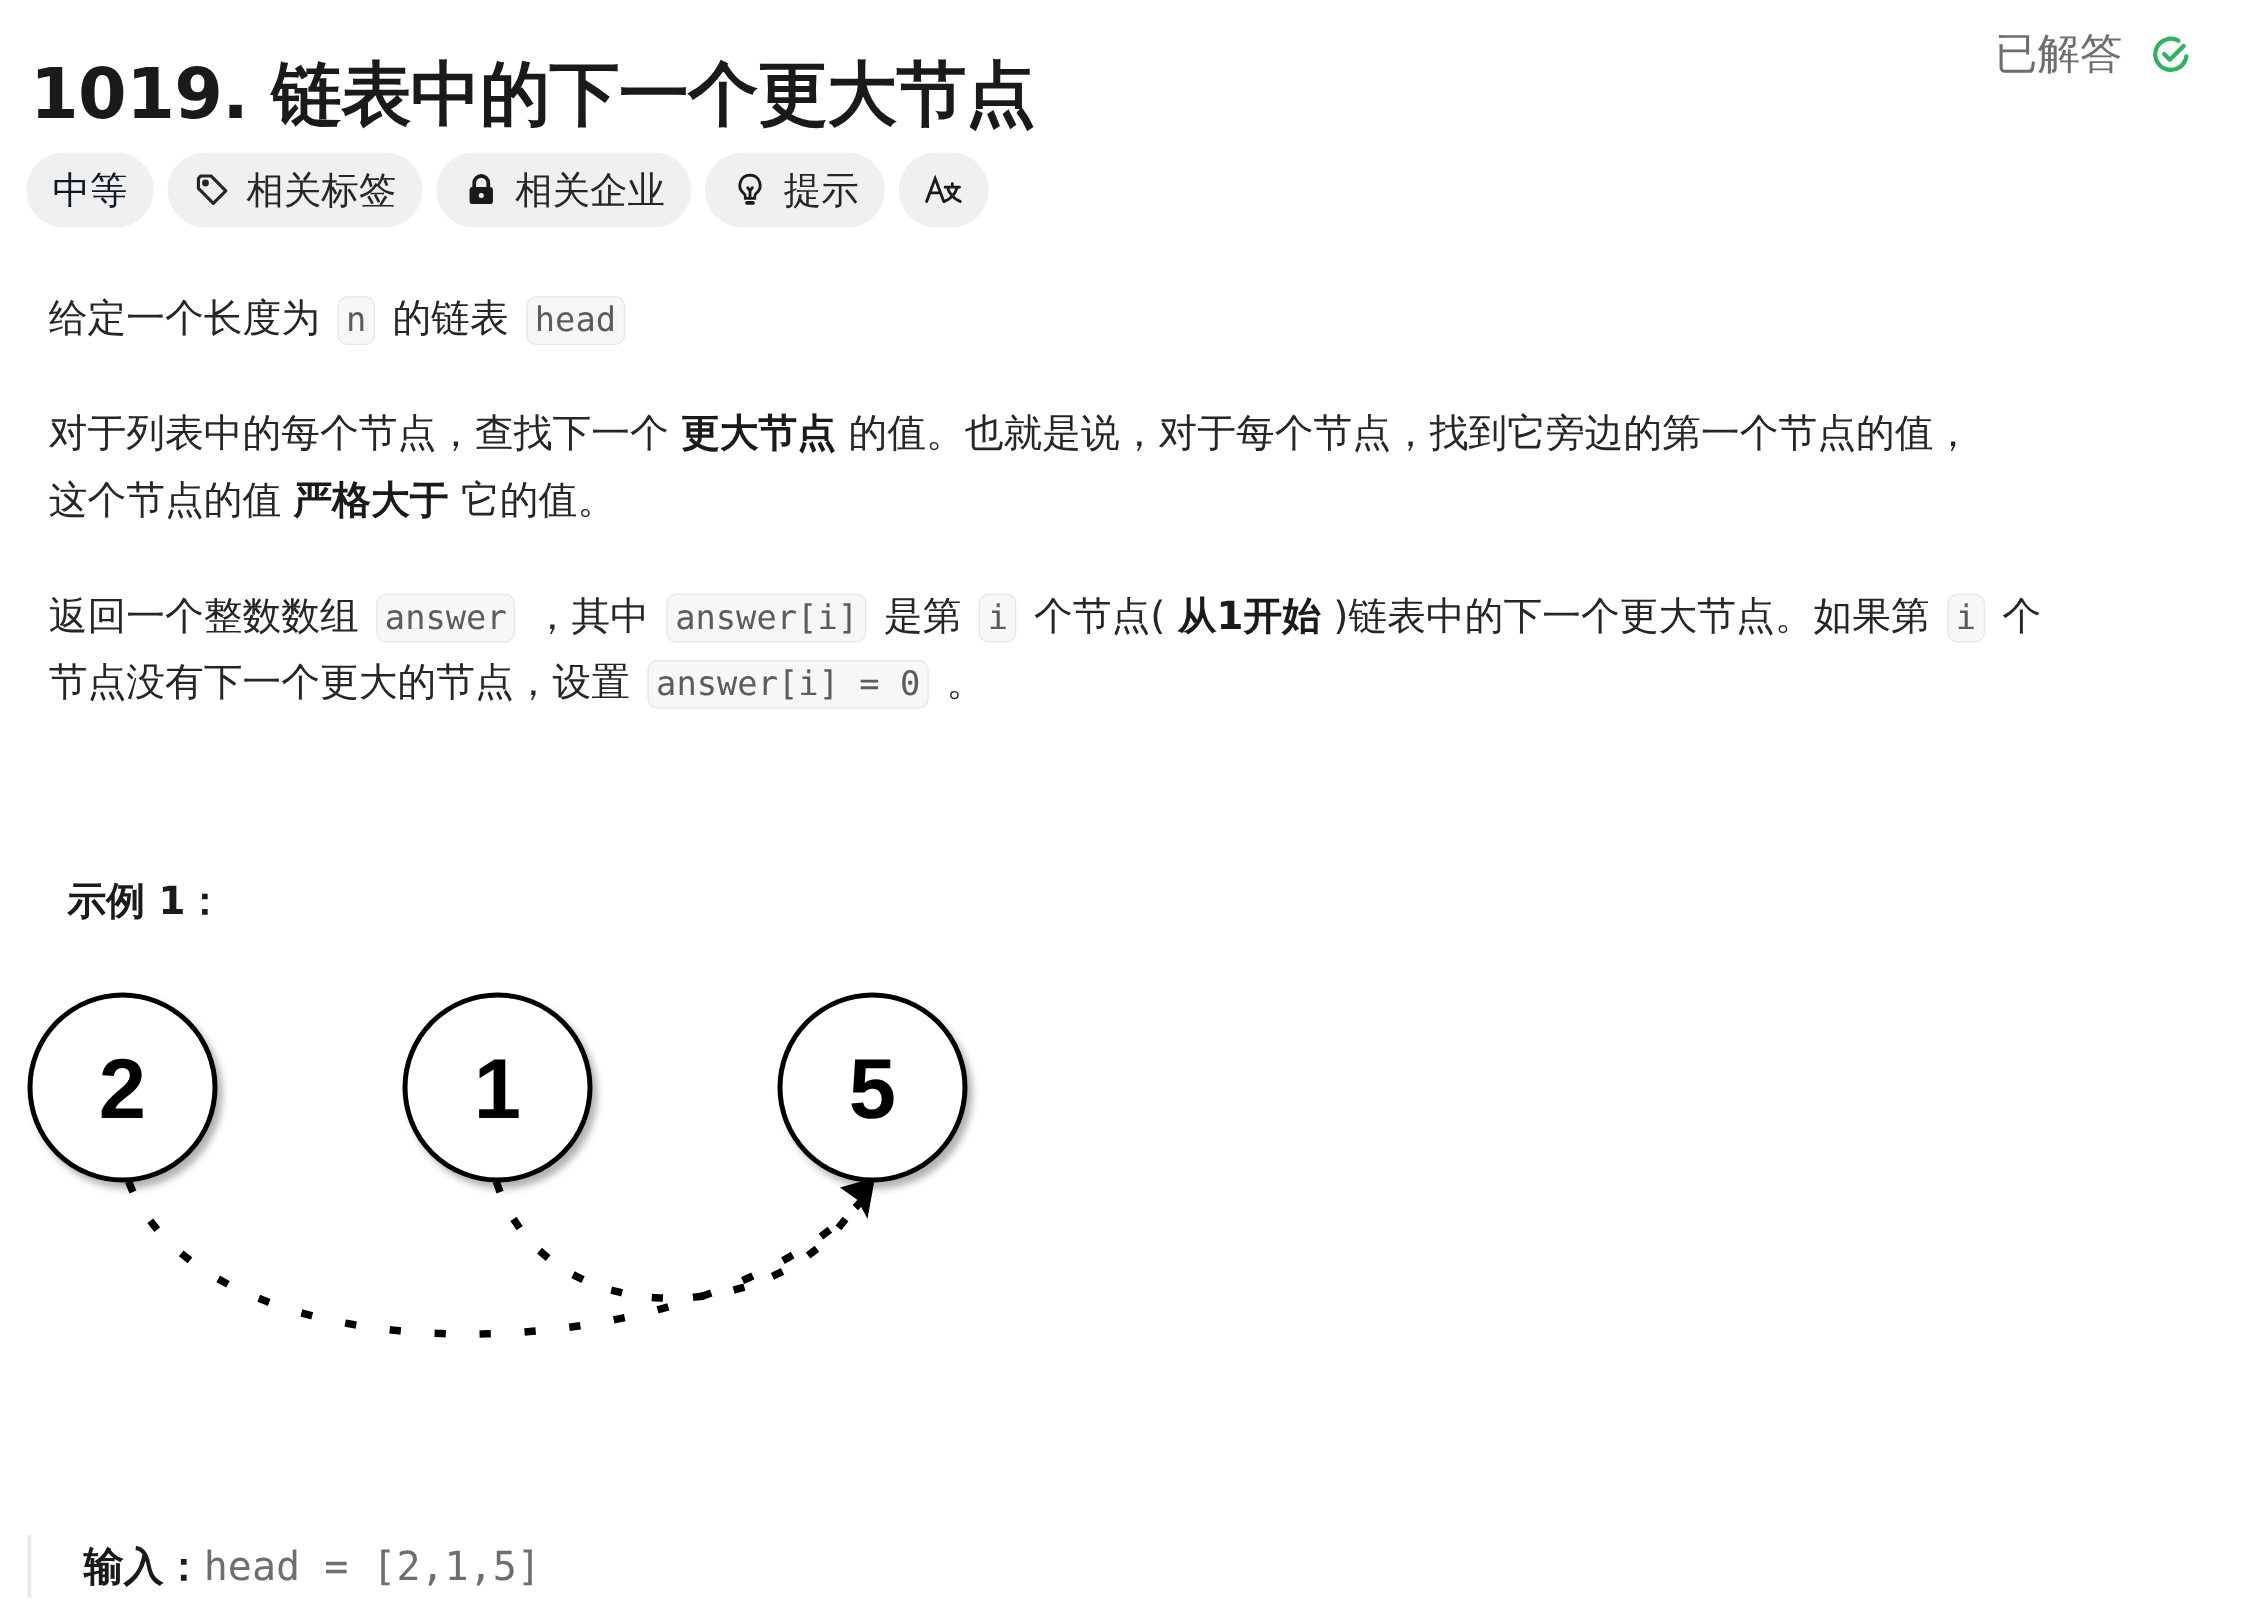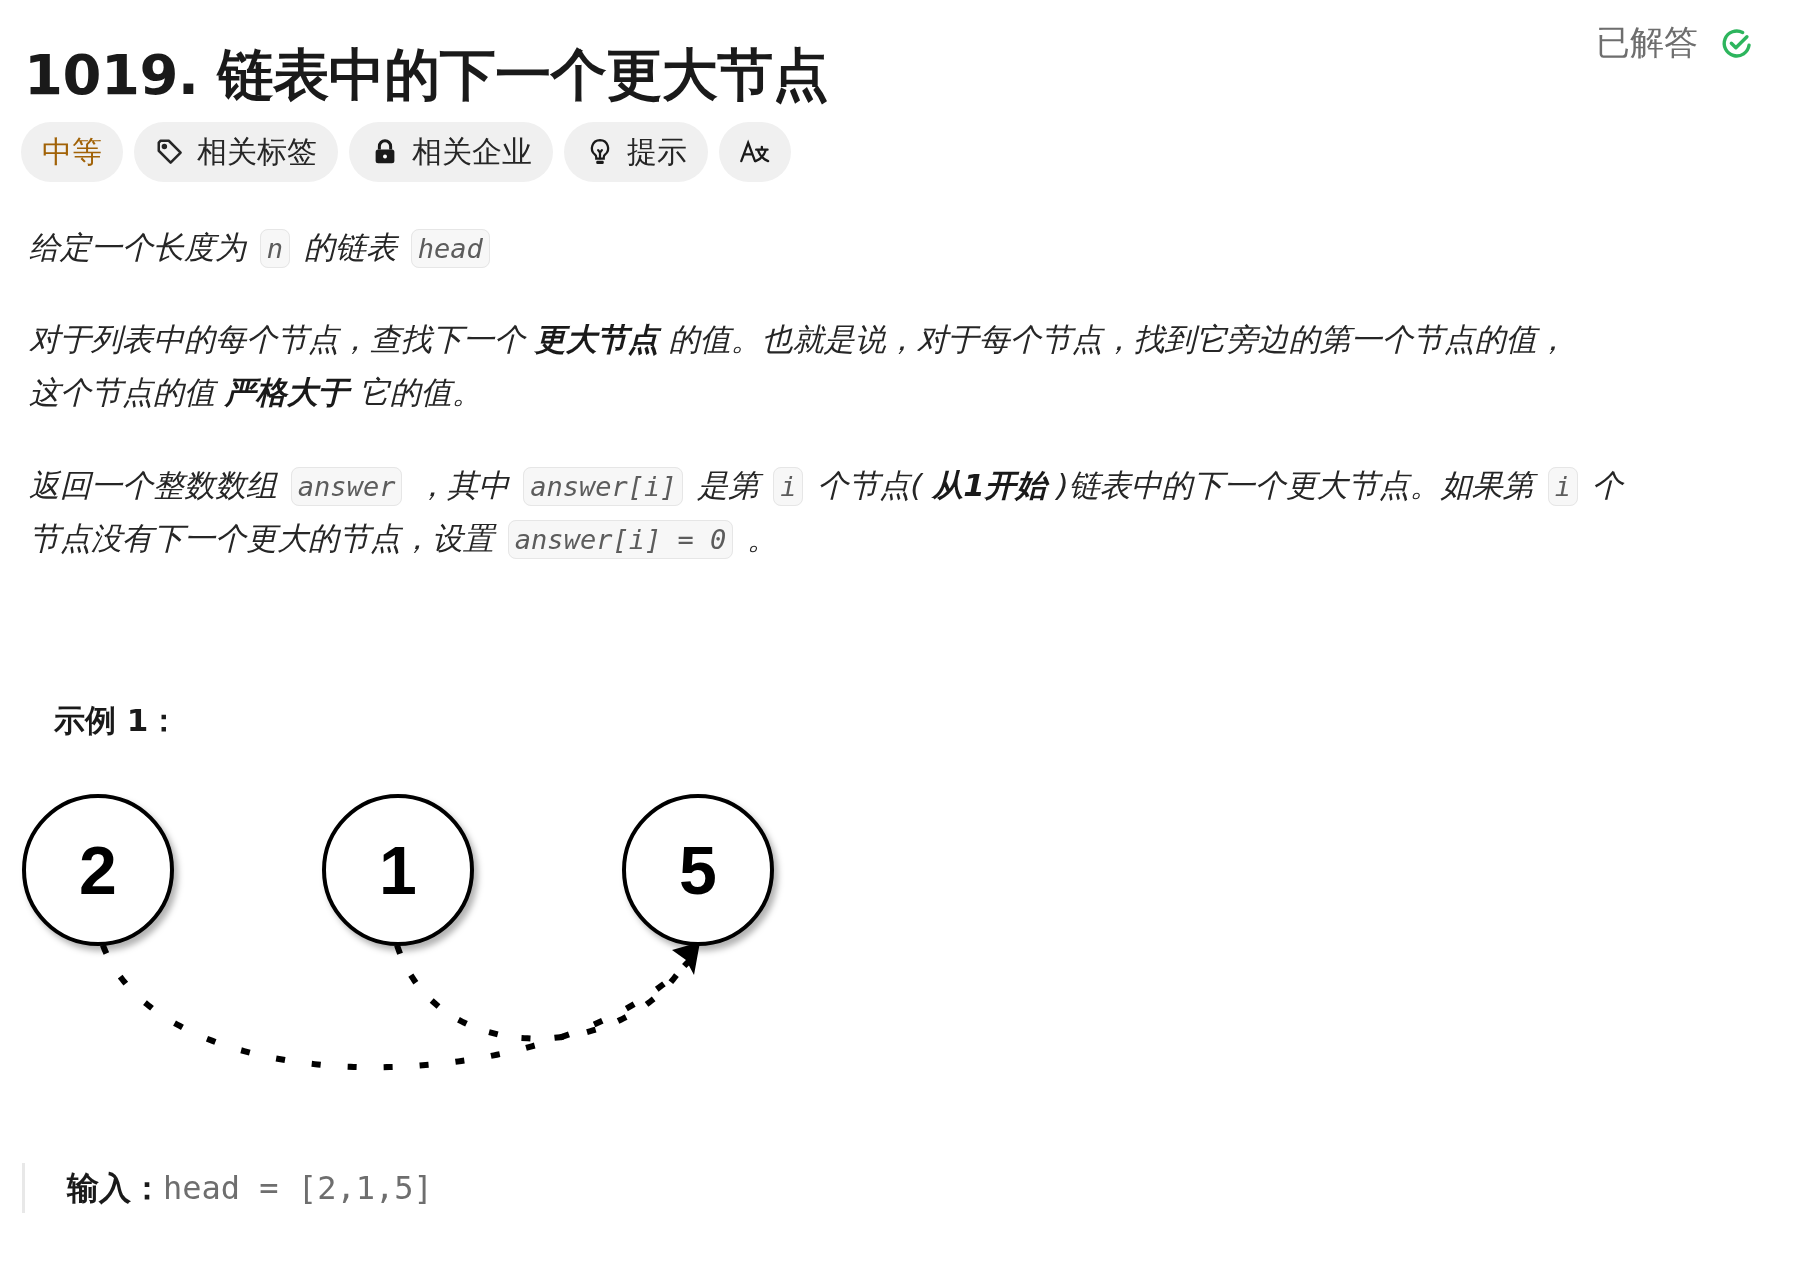--- a/index.html
+++ b/index.html
@@ -6,30 +6,30 @@
   body { width:1798px; height:1282px; overflow:hidden; position:relative;
          font-family:"DejaVu Sans", "Liberation Sans", sans-serif; color:#262626; }
   .title { position:absolute; left:24px; top:6px; font-size:56px; font-weight:bold;
            color:#1a1a1a; letter-spacing:-0.5px; white-space:nowrap;margin-top:32px; }
   .solved { position:absolute; right:44px; top:20px; display:flex; align-items:center;
             gap:22px; font-size:34px; color:#6e6e6e; }
   .solved svg { width:34px; height:34px; }
   .pills { position:absolute; left:21px; top:122px; display:flex; gap:11px; }
   .pill { height:60px; border-radius:30px; background:#f0f0f0; display:flex; align-items:center;
           padding:0 21px; font-size:30px; color:#262626; gap:12px; box-sizing:border-box; }
-  .pill.diff { color:#a16207; }
+  .pill.diff { color:#0f172a; }
   .pill svg { width:30px; height:30px; }
-  .p { position:absolute; left:29px; font-size:31px; line-height:47px; color:#262626; white-space:nowrap;font-style:italic; }
+  .p { position:absolute; left:39px; font-size:31px; line-height:63px; color:#262626; white-space:nowrap; }
   code { font-family:"DejaVu Sans Mono", "Liberation Mono", monospace; font-size:27px;
          color:#5c5c5c; background:#f7f7f7; border:1.5px solid #e6e6e6; border-radius:8px;
          padding:3px 6px; margin:0 4px; }
   b { font-weight:bold; color:#1a1a1a; }
   .example-h { position:absolute; left:22px; top:700px; font-size:31px; font-weight:bold; color:#1a1a1a;margin-left:32px; }
   .diagram { position:absolute; left:0; top:770px; }
-  .quote { position:absolute; left:22px; top:1163px; border-left:3px solid #e8e8e8;
+  .quote { position:absolute; left:22px; top:1228px; border-left:3px solid #e8e8e8;
            padding-left:42px; font-size:32px; line-height:50px; }
   .quote .lbl { font-weight:bold; color:#1a1a1a; }
   .quote .val { font-family:"DejaVu Sans Mono", "Liberation Mono", monospace; color:#6e6e6e; font-size:32px; }
 </style>
 </head>
 <body>
 
 <div class="title">1019. 链表中的下一个更大节点</div>
 
 <div class="solved">

